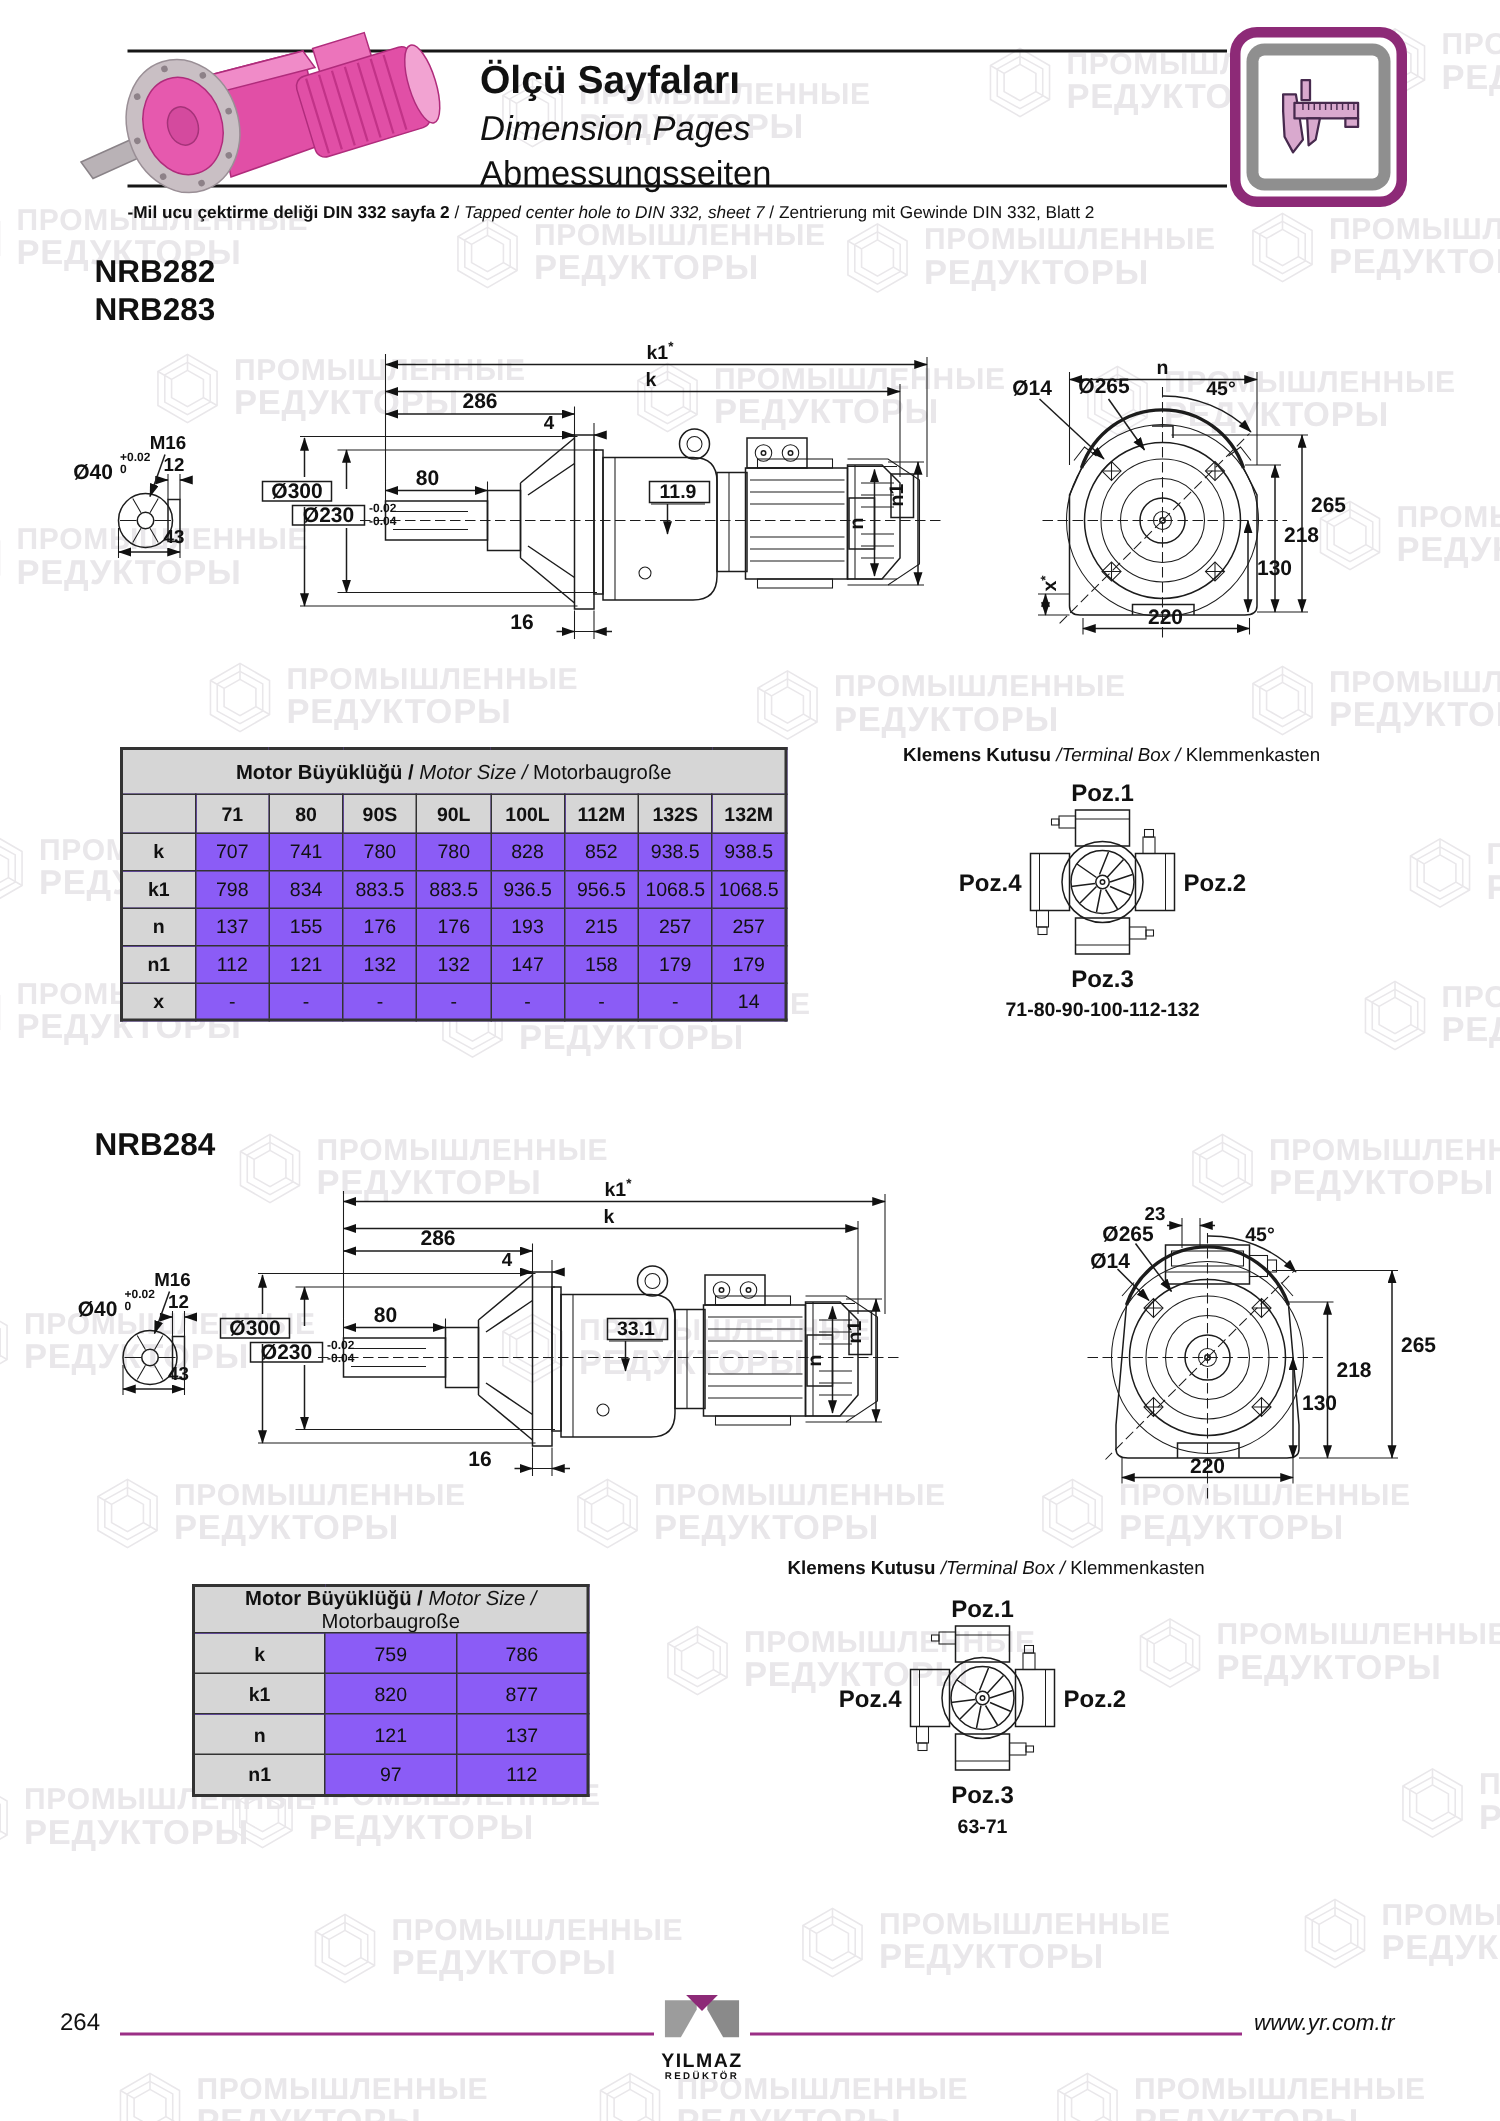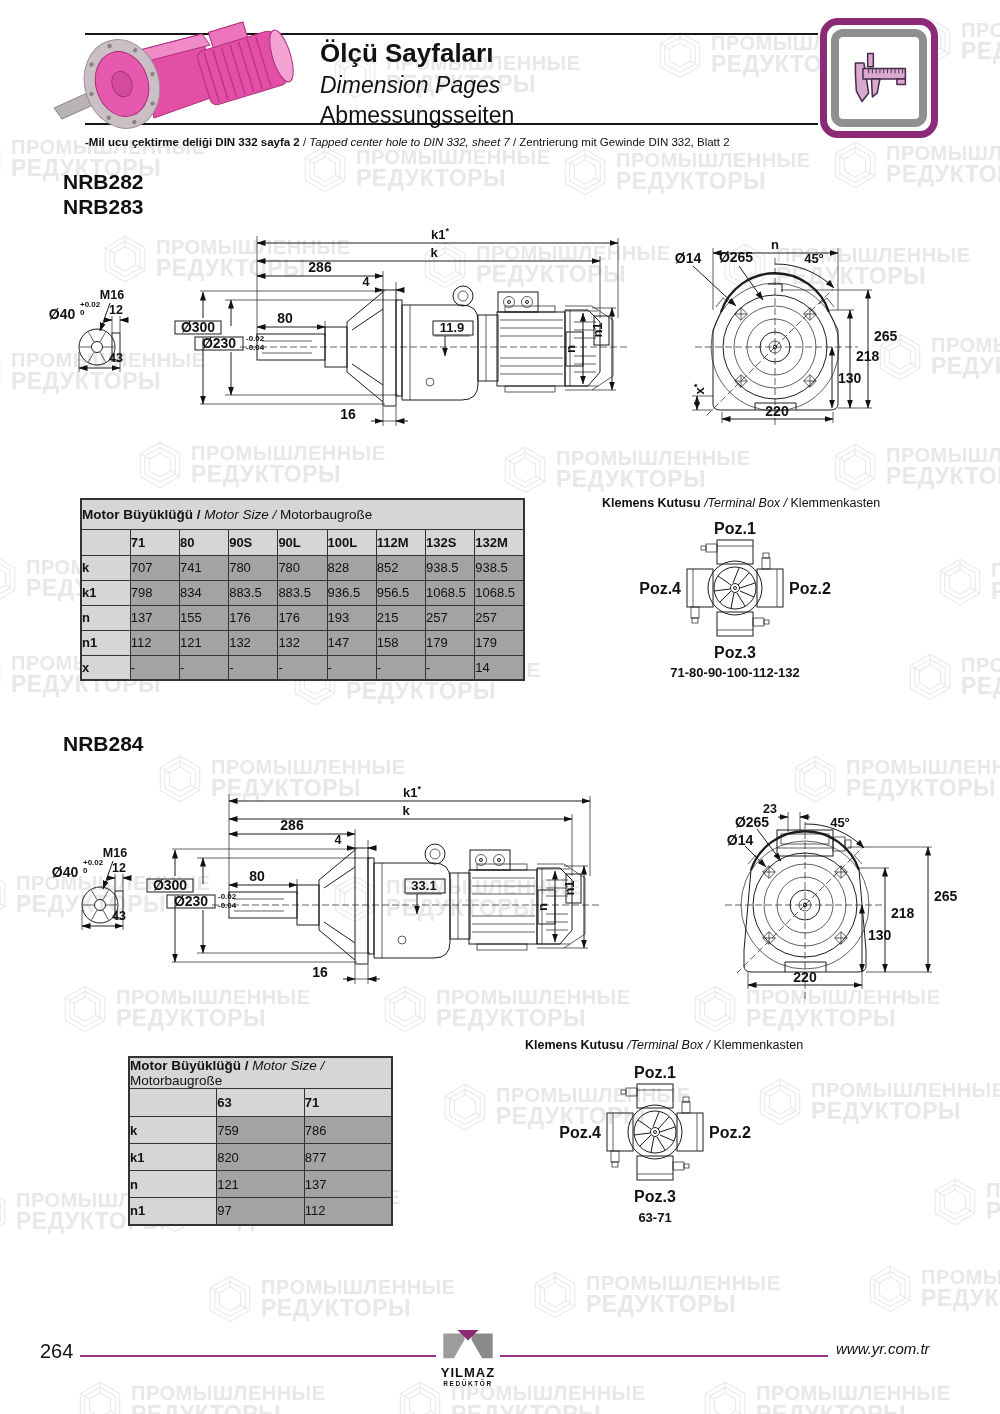--- a/index.html
+++ b/index.html
@@ -36,39 +36,39 @@
   .mask{fill:#fff;stroke:none}
   text{fill:#111}
   .d{font:bold 12.5px "Liberation Sans",sans-serif}
   .d2{font:bold 14px "Liberation Sans",sans-serif}
   .d3{font:bold 13px "Liberation Sans",sans-serif}
   .tol{font:bold 8px "Liberation Sans",sans-serif}
   .poz{font:bold 16px "Liberation Sans",sans-serif}
   .cap{font:bold 13px "Liberation Sans",sans-serif}
   
   .dim-table{position:absolute;border-collapse:collapse;table-layout:fixed;font-size:13px;
-             z-index:3;background:#a3a3a3;border:2px solid #333}
+             text-align:center;z-index:3;background:#8b5cf6;border:2px solid #333}
   .dim-table td{border:1px solid #333;padding:0;overflow:hidden}
   .dim-table .gr{background:#d6d6d6}
   .t1{left:80px;top:498px;width:445px}
   .t1 tr{height:25px}
   .t1 .title-row{height:30px}
   .t1 .head-row{height:26px}
   .t2{left:128px;top:1056px;width:265px}
   .t2 tr{height:27px}
   .t2 .title-row{height:26px}
   .t2 .head-row{height:28px}
   .title-row td{font-size:13.5px}
   .head-row td,.rl{font-weight:bold}
   
   .kl{position:absolute;font-size:12.5px;z-index:3;white-space:nowrap}
   .fn{position:absolute;left:44px;top:1272px;font-size:12px;z-index:3;white-space:nowrap}
   .fn .row2{margin-top:7px}
   .fnstar{font-size:15px;font-weight:bold;vertical-align:4px}
-  .pageno{position:absolute;left:40px;top:1340px;font-size:20px;z-index:3}
+  .pageno{position:absolute;left:40px;top:1340px;font-size:16px;z-index:3}
   .fline{position:absolute;top:1355px;height:2px;background:#9b2f86;z-index:3}
   .url{position:absolute;left:836px;top:1340px;font-size:15px;font-style:italic;z-index:3}
   .logo{position:absolute;left:438px;top:1330px;width:60px;text-align:center;z-index:3}
   .logo-top{font-size:13px;font-weight:bold;letter-spacing:1px;margin-top:1px}
   .logo-bot{font-size:6.5px;font-weight:bold;letter-spacing:1.6px}
 </style>
 </head>
 <body>
 
 <div class="page">
@@ -470,21 +470,21 @@
   <div class="note">
     <span class="b">-Mil ucu çektirme deliği DIN 332 sayfa 2</span>
     <span>/</span>
     <span class="i">Tapped center hole to DIN 332, sheet 7</span>
     <span>/</span>
     <span>Zentrierung mit Gewinde DIN 332, Blatt 2</span>
   </div>
 
   <div class="model" style="top:170px">NRB282</div>
   <div class="model" style="top:195px">NRB283</div>
-  <div class="model" style="top:732px">NRB284</div>
+  <div class="model" style="top:752px">NRB284</div>
 
   <svg class="draw" width="1000" height="1414" viewBox="0 0 1000 1414">
     <defs>
       <marker id="arr" markerWidth="9" markerHeight="8" refX="8.5" refY="3" orient="auto-start-reverse" markerUnits="userSpaceOnUse">
         <path d="M0,0 L9,3 L0,6 Z" fill="#111"></path>
       </marker>
       <g id="hexwm" fill="none" stroke="currentColor" stroke-width="1.4">
         <path d="M33,2 L59,17 L59,47 L33,62 L7,47 L7,17 Z"></path>
         <path d="M33,9 L53,20 L53,44 L33,55 L13,44 L13,20 Z"></path>
         <path d="M33,16 L47,24 L47,40 L33,48 L19,40 L19,24 Z"></path>
@@ -835,25 +835,20 @@
 
   <table class="dim-table t2">
     <tbody>
         <tr class="title-row">
           <td colspan="3" class="gr">
       <span class="b">Motor Büyüklüğü /</span>
       <span class="i">Motor Size /</span>
       <span>Motorbaugroße</span>
     </td>
         </tr>
-    <tr class="head-row">
-      <td class="gr" style="width:49px"></td>
-      <td class="gr" style="width:106px">63</td>
-      <td class="gr">71</td>
-    </tr>
     <tr>
           <td class="gr rl">k</td>
           <td>759</td>
           <td>786</td>
         </tr>
     <tr>
           <td class="gr rl">k1</td>
           <td>820</td>
           <td>877</td>
         </tr>

